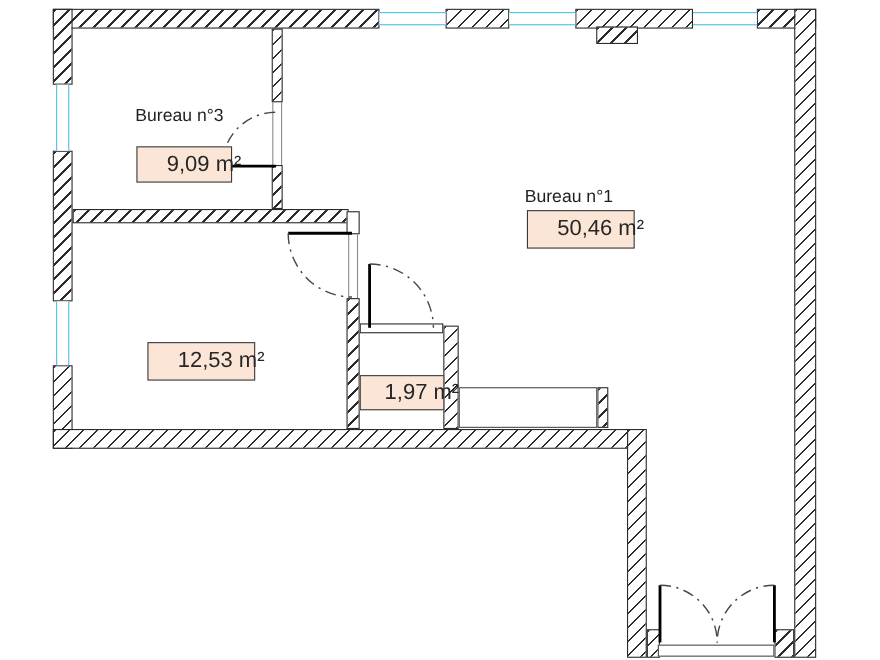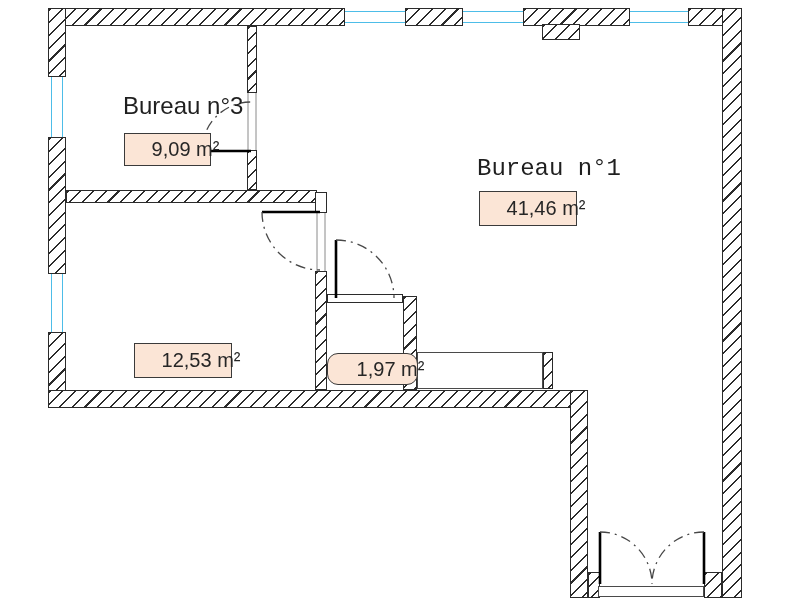--- a/index.html
+++ b/index.html
@@ -33,21 +33,21 @@
     position:absolute;box-sizing:border-box;background:#fff;
     border-top:1.8px solid var(--window);
     border-bottom:1.8px solid var(--window);
   }
   .window-v{
     position:absolute;box-sizing:border-box;background:#fff;
     border-left:1.8px solid var(--window);
     border-right:1.8px solid var(--window);
   }
   .room-label{
-    position:absolute;font-size:24px;line-height:23px;white-space:nowrap;
+    position:absolute;font-size:16px;line-height:23px;white-space:nowrap;
     color:var(--label-text);z-index:30;
   }
   .area-box{
     position:absolute;box-sizing:border-box;z-index:30;
     background:var(--area-box-fill);
     border:1.4px solid var(--area-box-border);
     display:flex;align-items:center;justify-content:center;
     font-size:20px;color:#262626;white-space:nowrap;padding-left:36px;
   }
   svg.doors{position:absolute;left:0;top:0;z-index:20;}
@@ -115,20 +115,20 @@
       <path class="leaf" d="M 600 532 L 600 584"></path>
       <path class="swing" d="M 600 532 A 52 52 0 0 1 652 584"></path>
       <path class="leaf" d="M 704 532 L 704 584"></path>
       <path class="swing" d="M 704 532 A 52 52 0 0 0 652 584"></path>
     </g>
   </svg>
 
   <div class="room-label" style="left:123px;top:94px;">Bureau n°3</div>
   <div class="area-box" style="left:124px;top:133px;width:87px;height:33px;">9,09 m²</div>
 
-  <div class="room-label" style="left:477px;top:157px;font-family:Liberation Mono, monospace;">Bureau n°1</div>
-  <div class="area-box" style="left:479px;top:191px;width:98px;height:35px;">41,46 m²</div>
+  <div class="room-label" style="left:477px;top:168px;">Bureau n°1</div>
+  <div class="area-box" style="left:479px;top:191px;width:98px;height:35px;">50,46 m²</div>
 
-  <div class="area-box" style="left:134px;top:311px;width:98px;height:35px;margin-top:32px;">12,53 m²</div>
+  <div class="area-box" style="left:134px;top:311px;width:98px;height:35px;">12,53 m²</div>
 
-  <div class="area-box" style="left:327px;top:353px;width:91px;height:32px;border-radius:11px;">1,97 m²</div>
+  <div class="area-box" style="left:327px;top:341px;width:77px;height:32px;">1,97 m²</div>
 
 </div>
 
 </body></html>

